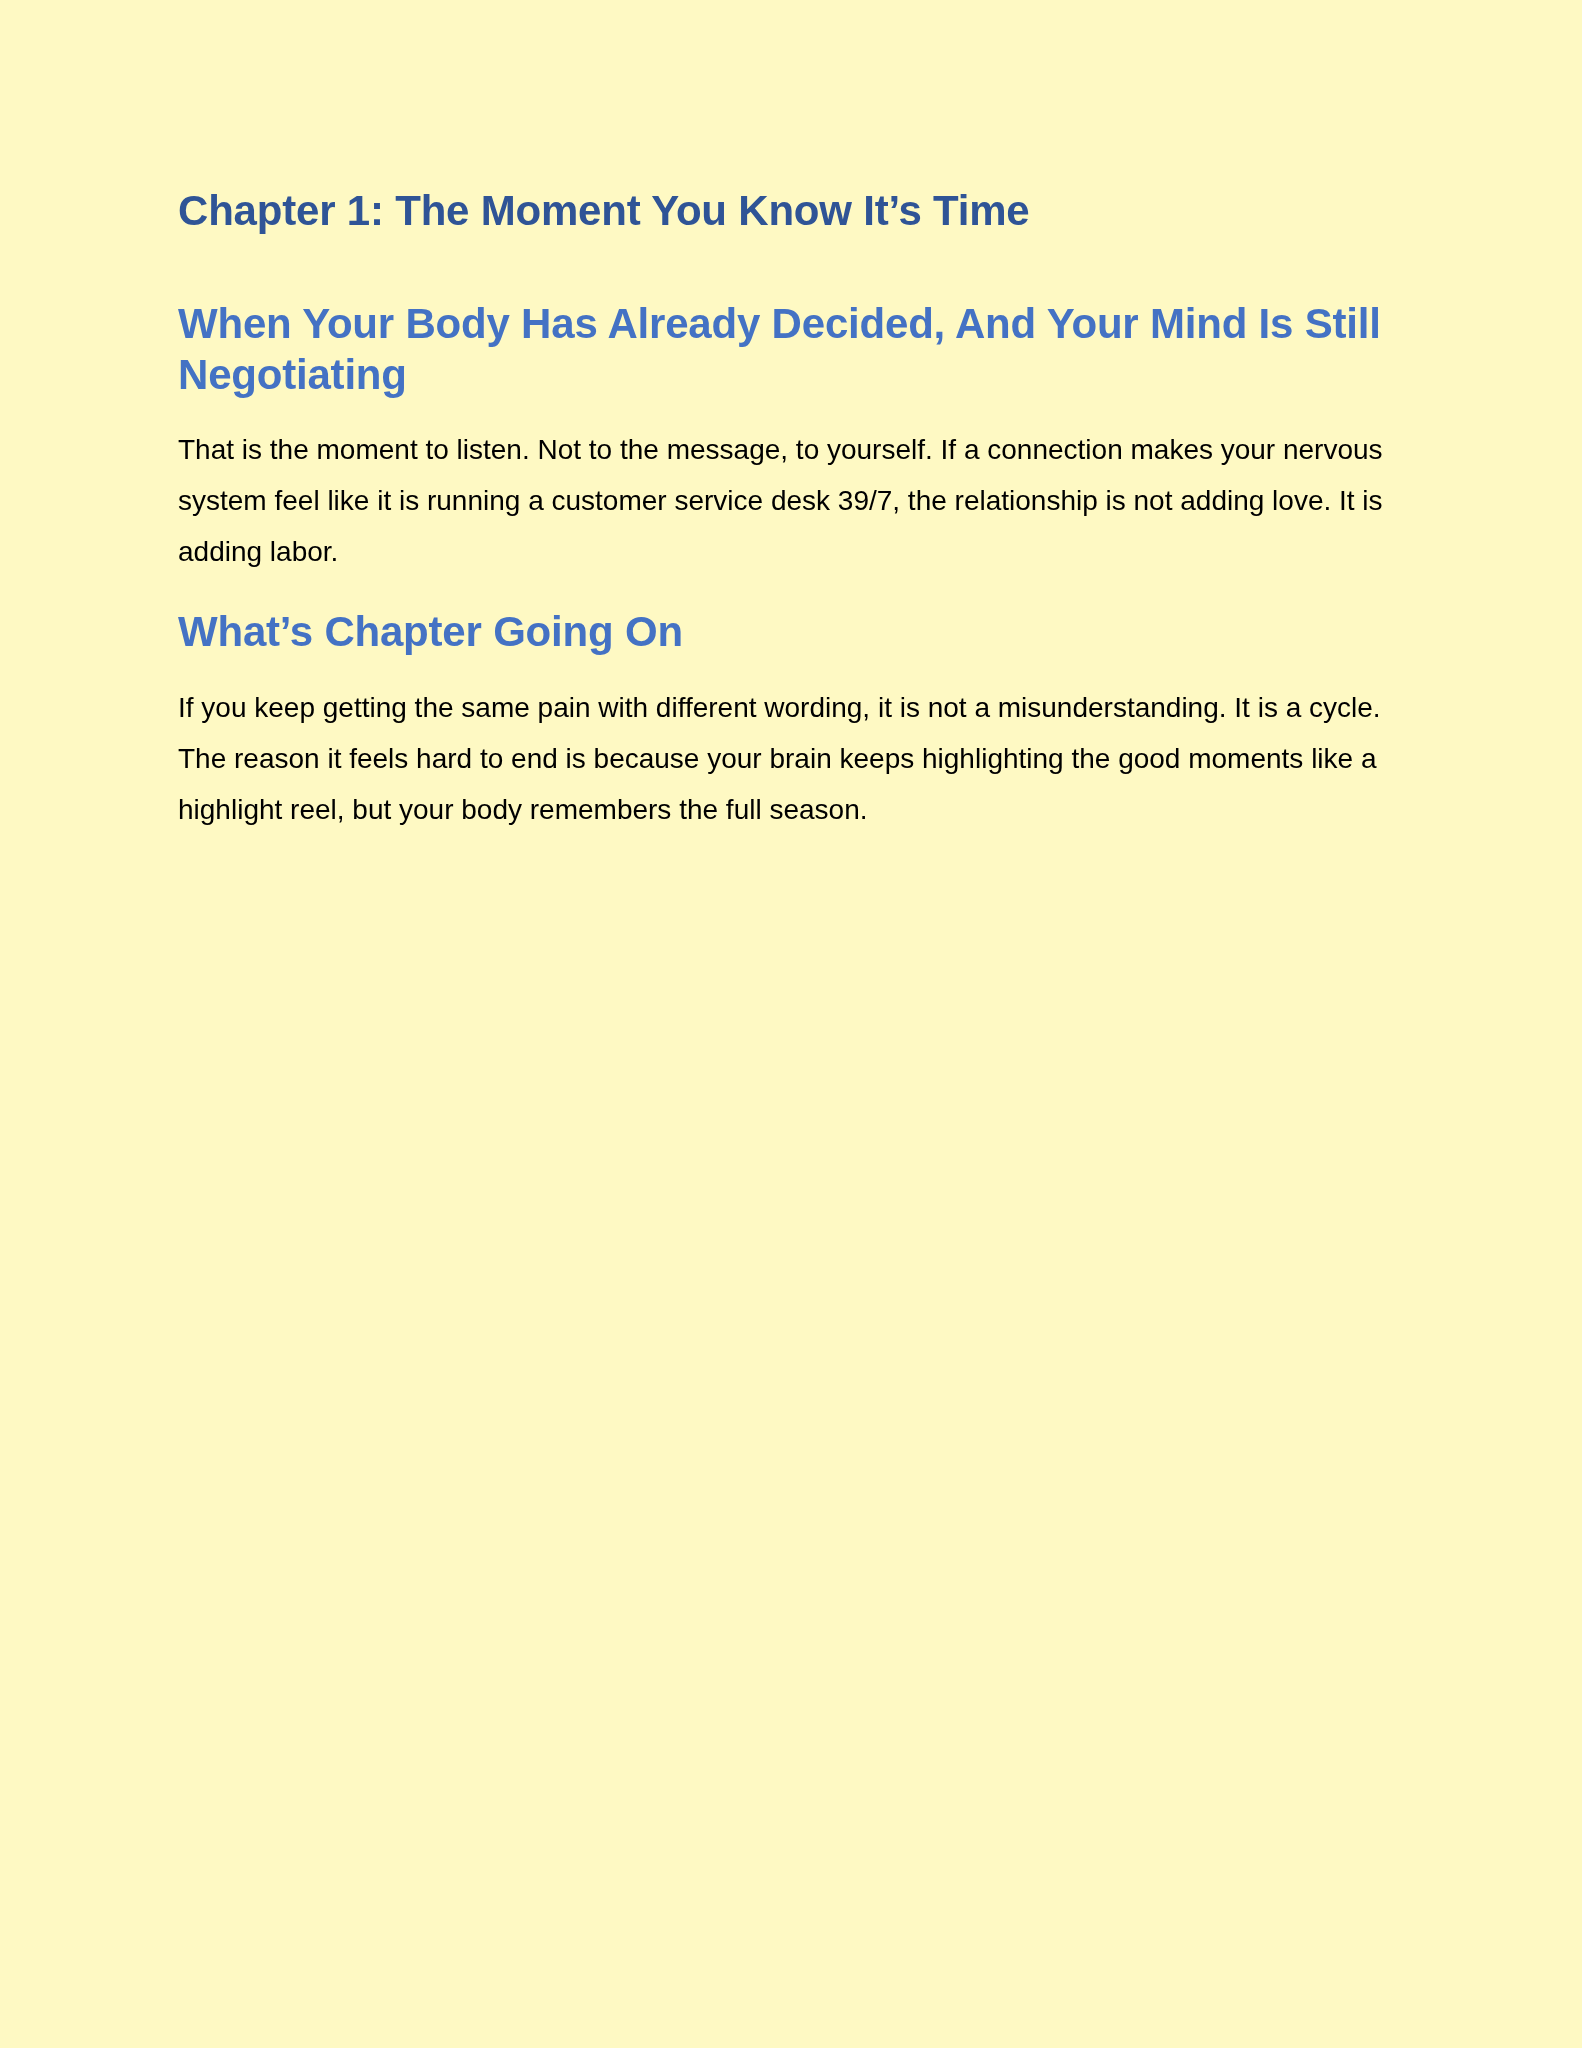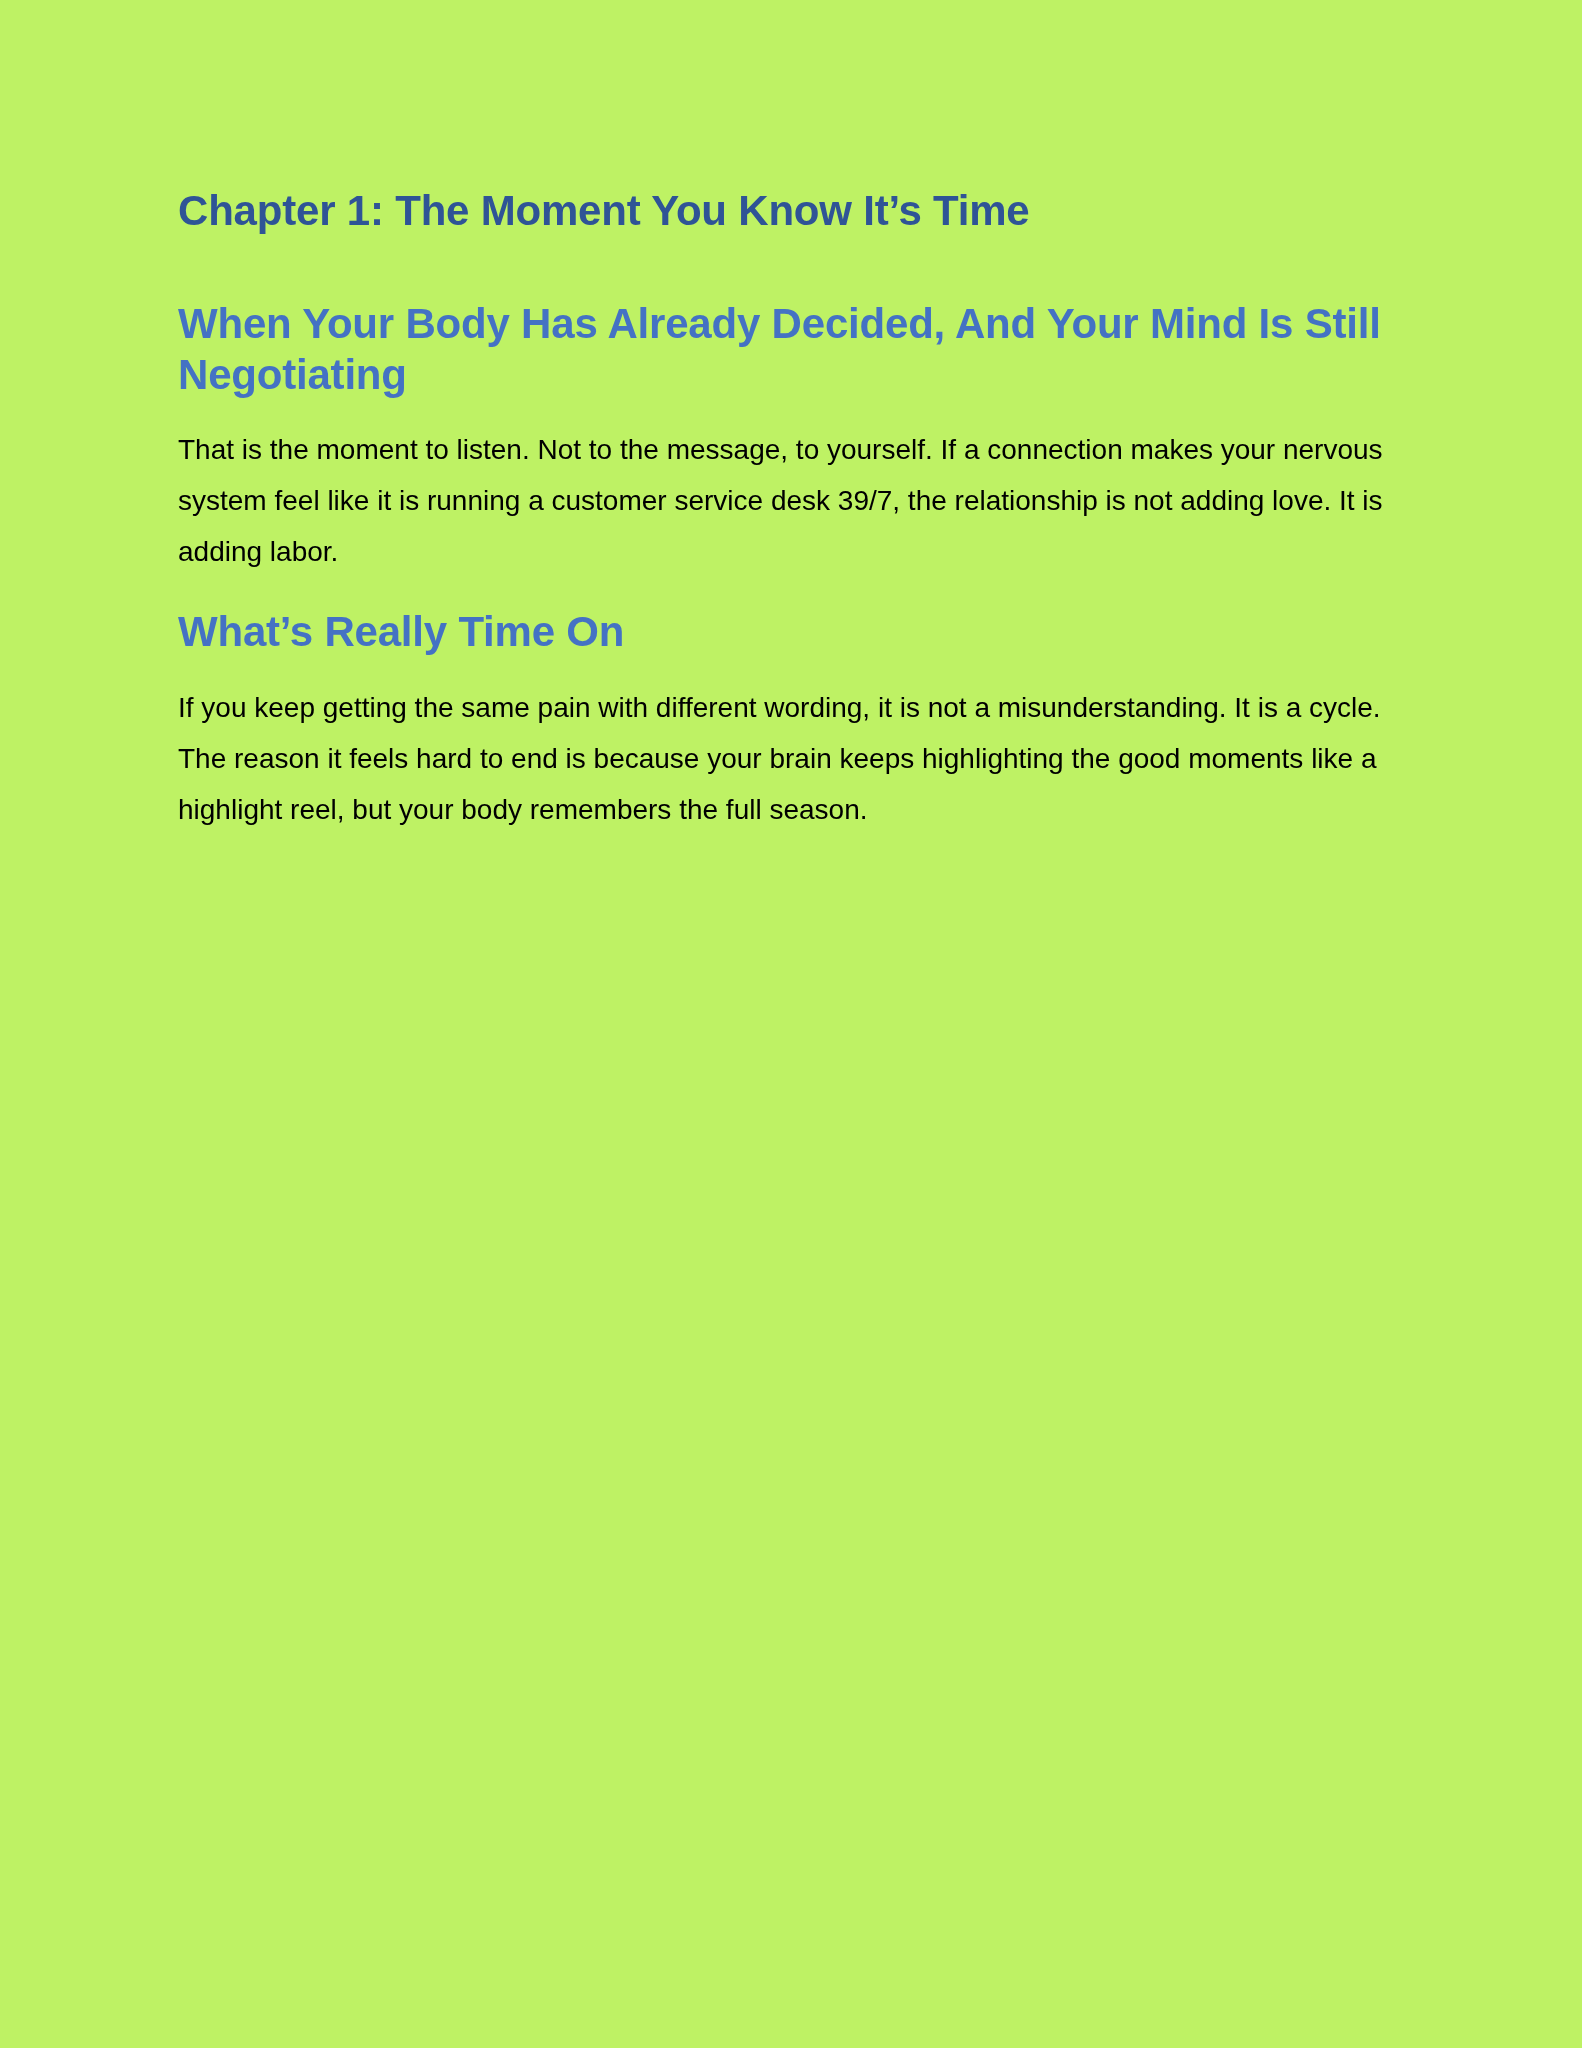--- a/index.html
+++ b/index.html
@@ -13,21 +13,21 @@
     height: 2048px;
     position: relative;
     font-family: "Liberation Sans", "DejaVu Sans", sans-serif;
     -webkit-font-smoothing: antialiased;
   }
   .page {
     position: absolute;
     top: 0; left: 0;
     width: 1582px;
     height: 2048px;
-    background: #bef264;
+    background: #fef9c3;
     overflow: hidden;
   }
   .content {
     position: absolute;
     top: 186px;
     left: 178px;
     width: 1256px;
   }
   h1.chapter-title {
     font-size: 42px;
@@ -60,18 +60,18 @@
   <div class="content">
 
     <h1 class="chapter-title">Chapter 1: The Moment You Know It’s Time</h1>
 
     <div>
       <h2 class="section-heading">When Your Body Has Already Decided, And Your Mind Is Still Negotiating</h2>
       <p class="body-paragraph">That is the moment to listen. Not to the message, to yourself. If a connection makes your nervous system feel like it is running a customer service desk 39/7, the relationship is not adding love. It is adding labor.</p>
     </div>
 
     <div>
-      <h2 class="section-heading">What’s Really Time On</h2>
+      <h2 class="section-heading">What’s Chapter Going On</h2>
       <p class="body-paragraph">If you keep getting the same pain with different wording, it is not a misunderstanding. It is a cycle. The reason it feels hard to end is because your brain keeps highlighting the good moments like a highlight reel, but your body remembers the full season.</p>
     </div>
 
   </div>
 </div>
 
 </body></html>

